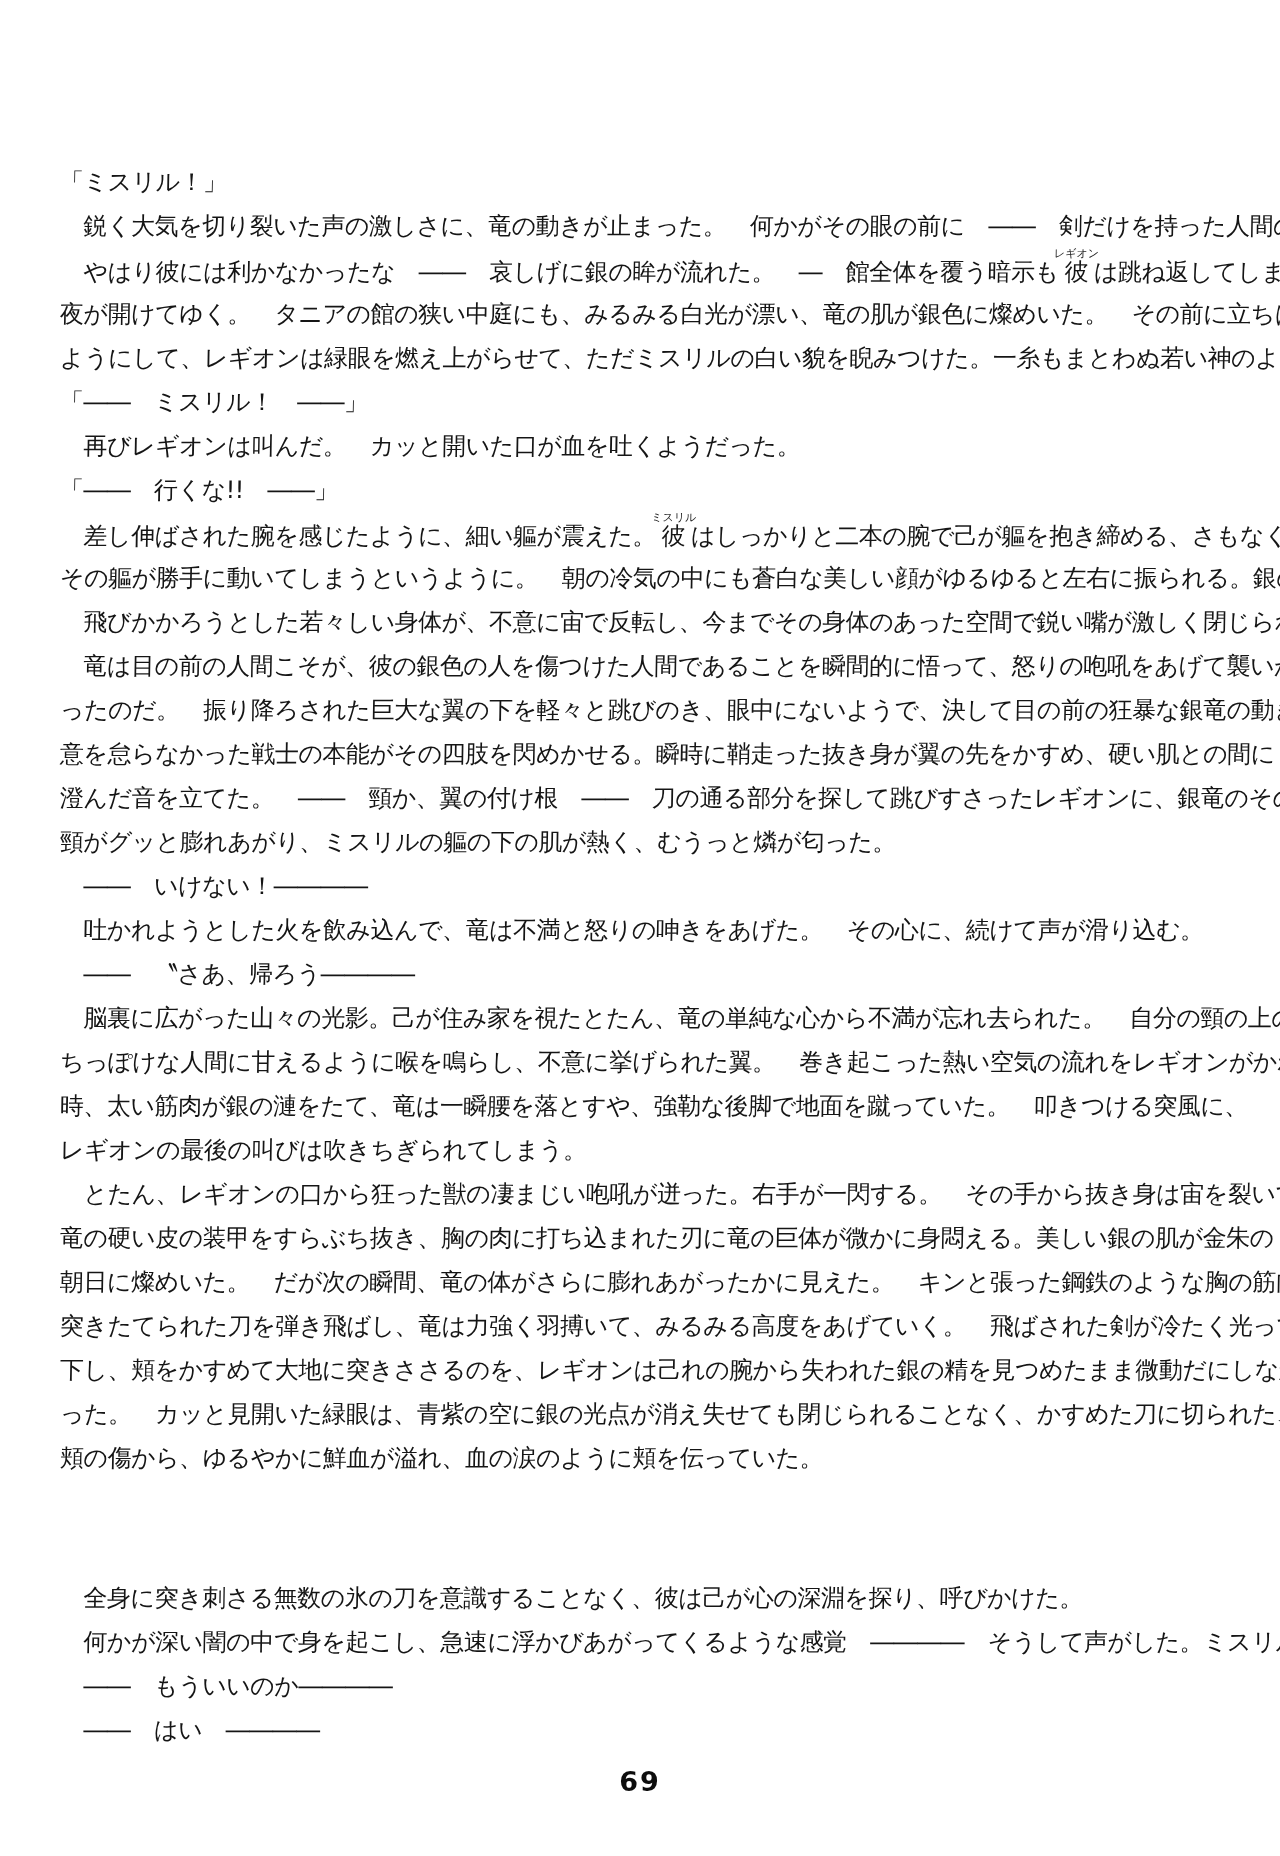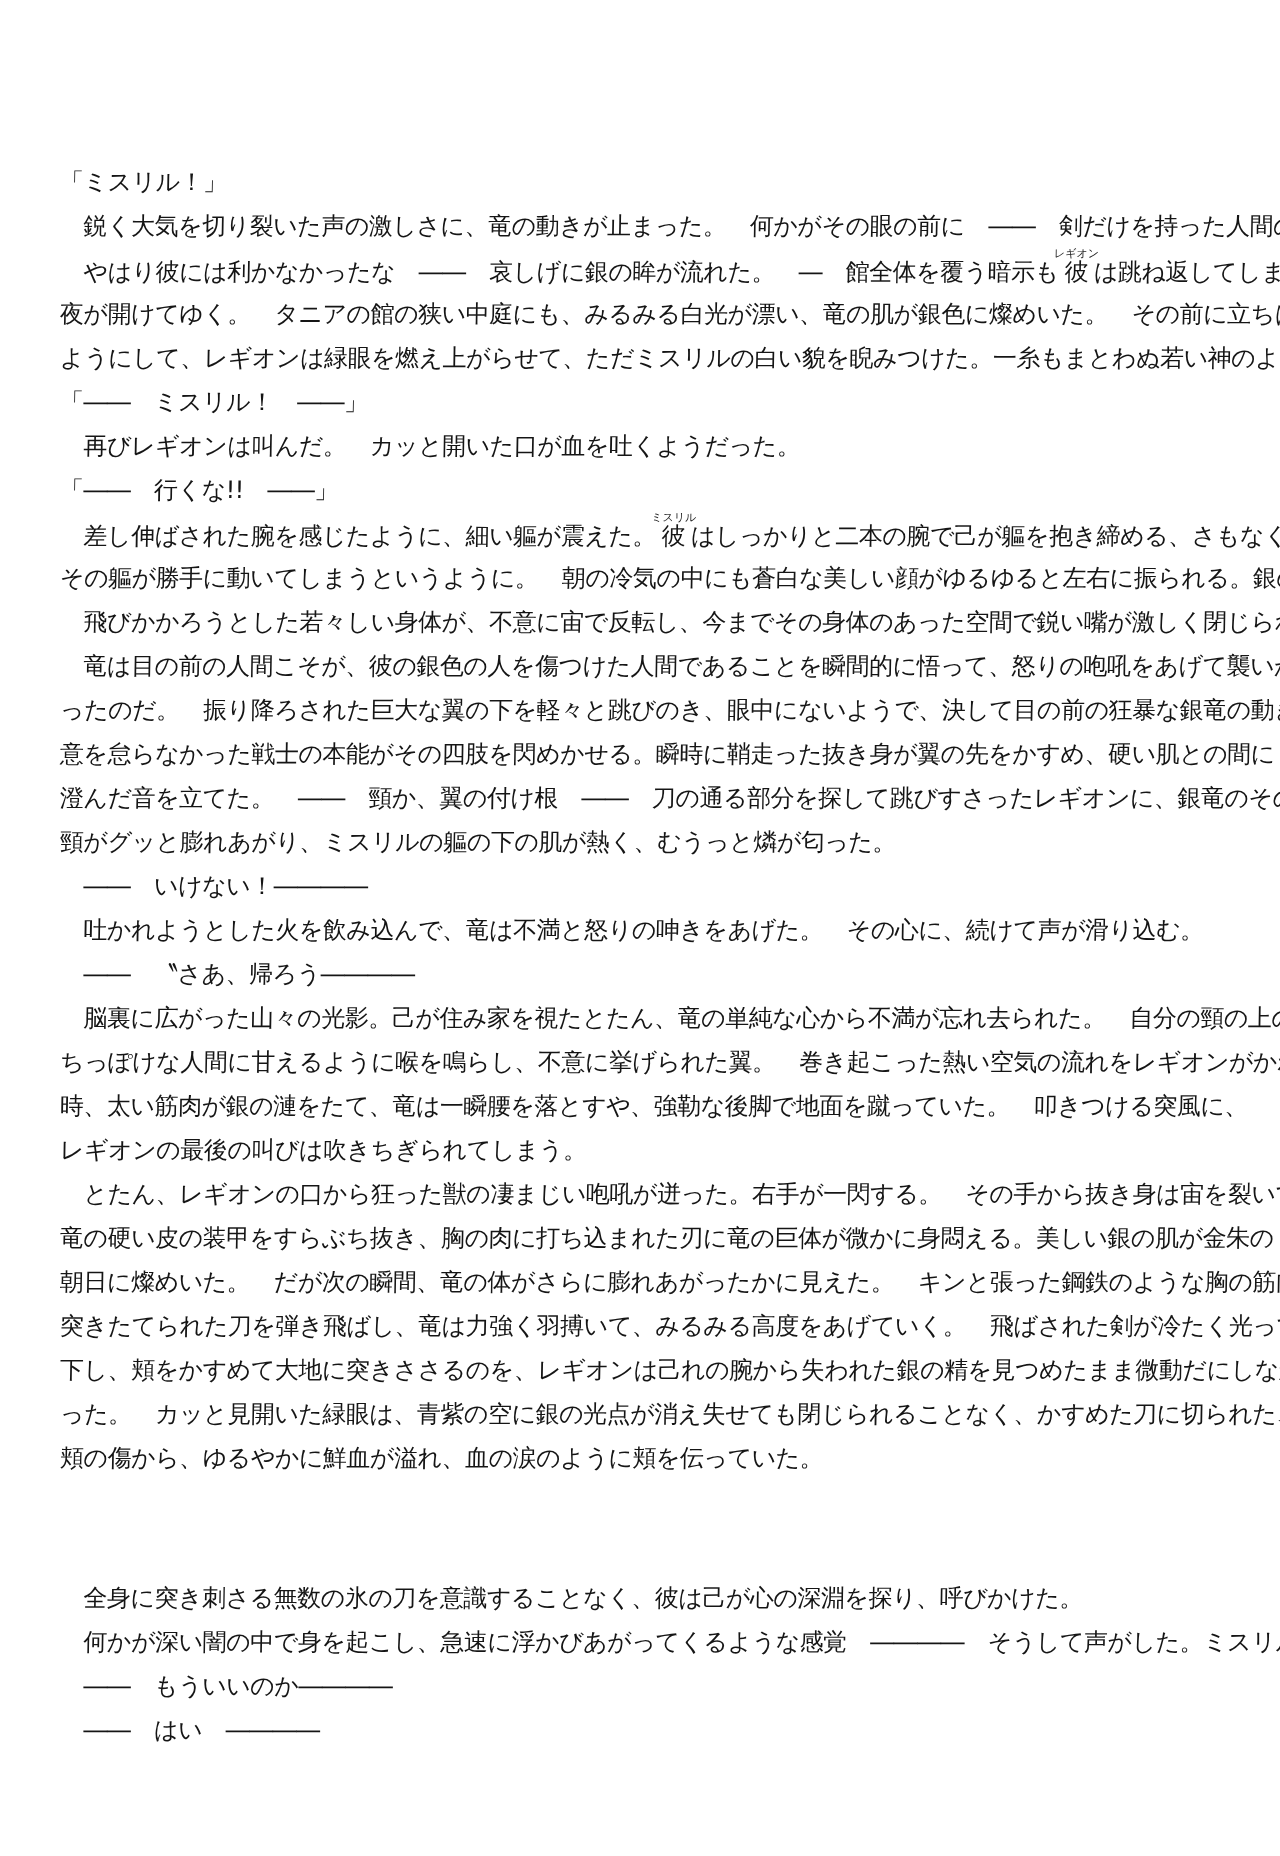--- a/index.html
+++ b/index.html
@@ -90,13 +90,14 @@
       <div class="line"><span>突きたてられた刀を弾き飛ばし、竜は力強く羽搏いて、みるみる高度をあげていく。　飛ばされた剣が冷たく光って落</span></div>
       <div class="line"><span>下し、頬をかすめて大地に突きささるのを、レギオンは己れの腕から失われた銀の精を見つめたまま微動だにしなか</span></div>
       <div class="line"><span>った。　カッと見開いた緑眼は、青紫の空に銀の光点が消え失せても閉じられることなく、かすめた刀に切られた、</span></div>
       <div class="line"><span>頬の傷から、ゆるやかに鮮血が溢れ、血の涙のように頬を伝っていた。</span></div>
       <div class="line gap"></div>
       <div class="line"><span>　全身に突き刺さる無数の氷の刀を意識することなく、彼は己が心の深淵を探り、呼びかけた。</span></div>
       <div class="line"><span>　何かが深い闇の中で身を起こし、急速に浮かびあがってくるような感覚　――――　そうして声がした。ミスリルの内で。</span></div>
       <div class="line"><span>　――　もういいのか――――</span></div>
       <div class="line"><span>　――　はい　――――</span></div>
     </div>
+  <div class="page-number">69</div>
 </div>
 
 </body></html>

